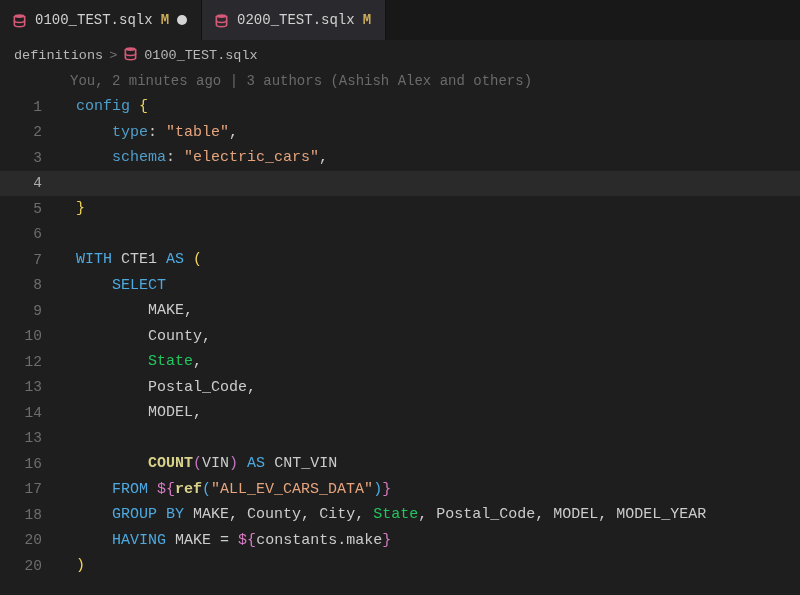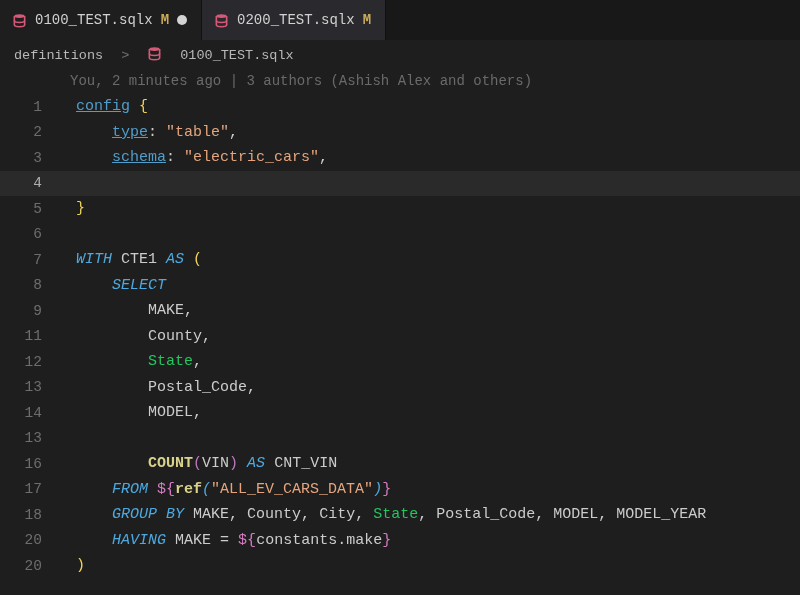--- a/index.html
+++ b/index.html
@@ -55,21 +55,21 @@
   .tab.active { background: var(--tab-active-bg); }
   .tab .file-ico svg { display:block; }
   .tab .name { color: #d1d1d1; }
   .tab .mod { color: #ccac5a; font-weight: 600; }
   .tab .dirty { width: 10px; height:10px; border-radius:50%; background:#d4d4d4; }
 
   
   .breadcrumb {
     display:flex;
     align-items:center;
-    gap:18px;
+    gap:6px;
     padding: 6px 14px 4px 14px;
     font-size: 13.5px;
     color: #b8b8b8;
   }
   .breadcrumb .chev { color:#707070; }
 
   
   .editor {
     padding-bottom: 10px;
     overflow-x: hidden;
@@ -91,22 +91,22 @@
     font-size: 14.5px;
     position: relative;
   }
   .row.current .gutter { color: var(--line-num-active); }
   .code {
     flex:1;
     color: var(--text);
   }
 
   
-  .tk-key    { color: var(--keyword-indigo); text-decoration: underline; }
-  .tk-blue   { color: var(--keyword-blue); font-style: italic; }
+  .tk-key    { color: var(--keyword-indigo); }
+  .tk-blue   { color: var(--keyword-blue); }
   .tk-str    { color: var(--string); }
   .tk-func   { color: var(--func-yellow); font-weight: bold; }
   .tk-bp     { color: var(--brace-purple); }
   .tk-by     { color: var(--brace-yellow); }
   .tk-pink   { color: var(--pink); }
   .tk-state  { color: #22c55e; }
 
   .blame {
     color: var(--text-dim);
     font-size: 14px;
@@ -218,21 +218,21 @@
     <div class="gutter">8</div>
     <div class="code">      <span class="tk-blue">SELECT</span></div>
   </div>
 
   <div class="row">
     <div class="gutter">9</div>
     <div class="code">          <span>MAKE</span><span>,</span></div>
   </div>
 
   <div class="row">
-    <div class="gutter">11</div>
+    <div class="gutter">10</div>
     <div class="code">          <span>County</span><span>,</span></div>
   </div>
 
 
   <div class="row">
     <div class="gutter">12</div>
     <div class="code">          <span class="tk-state">State</span><span>,</span></div>
   </div>
 
   <div class="row">

